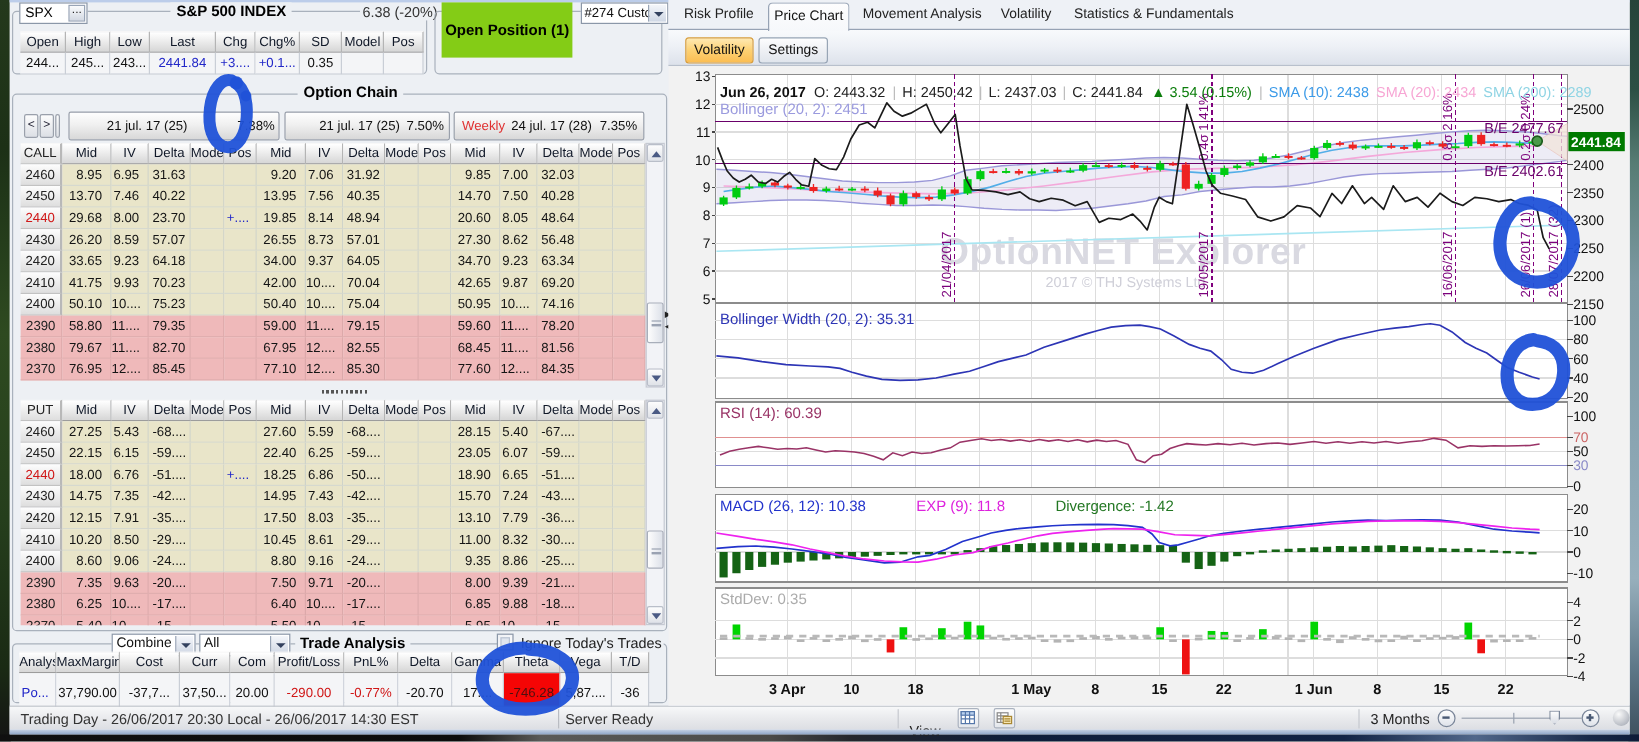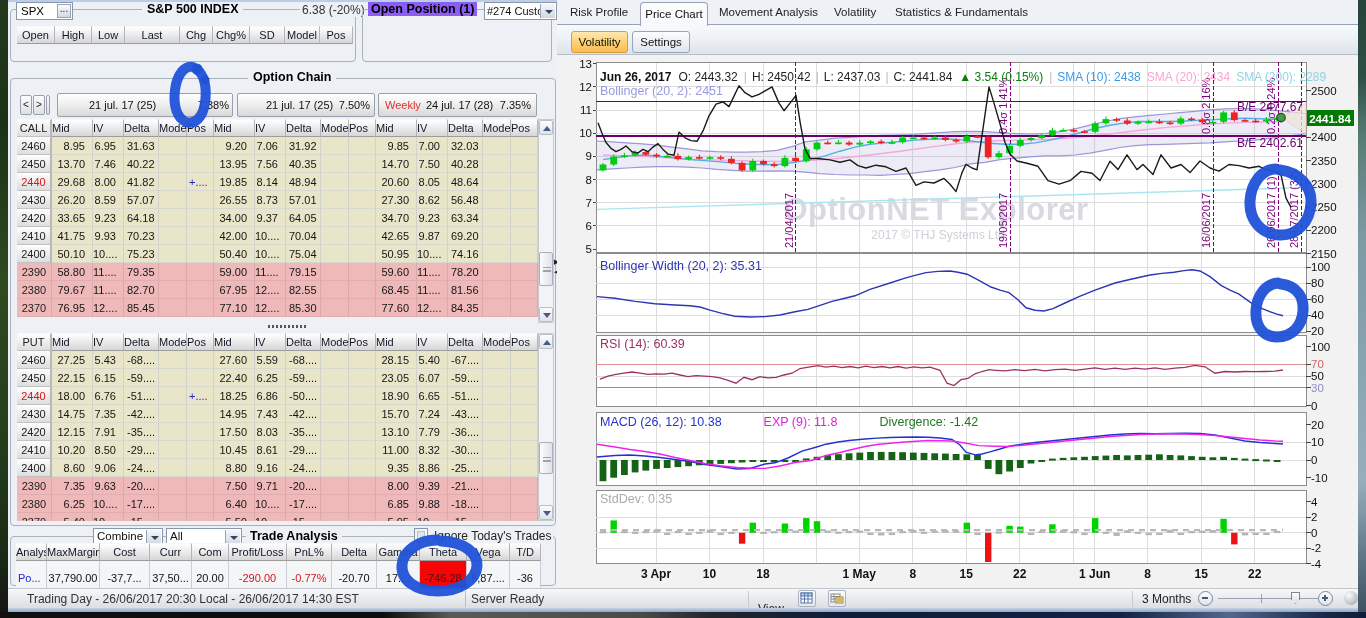--- a/index.html
+++ b/index.html
@@ -18,21 +18,21 @@
 .vrow td{height:34px}
 .chain td{background:#e9e5c9;border-right:1px solid #cfd3c9;border-bottom:1px solid #d6d9cf;color:#151515}
 .chain tr.pk td{background:#efb9ba;border-right:1px solid #dca9aa;border-bottom:1px solid #e0aeaf}
 .chain td.stk,.chain th.stk{background:linear-gradient(180deg,#fdfdfd 0%,#efefef 45%,#dedede 100%);text-align:center;border-right:2px solid #b8b8b8;border-bottom:1px solid #c2c2c2;color:#222}
 .chain td.stk.red{color:#d01717}
 .chain td.md,.chain td.iv{text-align:right;padding-right:7px}
 .chain td.dl{text-align:left;padding-left:3px}
 .chain td.po{text-align:left;padding-left:2px}
 .chain td.mo{border-right:1px solid #cfd3c9}
 .bluep{color:#2127c8}
-.chain th{text-align:left}
+.chain th{text-align:center}
 .chain th.stk{width:35px}.chain th.md{width:41px}.chain th.iv{width:31px}.chain th.dl{width:35px}.chain th.mo{width:28px}.chain th.po{width:27px}
 .sbar{position:absolute;width:16px;background:#f2f3f7;border:1px solid #c5c9d2}
 .sbtn{position:absolute;left:0;width:14px;height:15px;background:linear-gradient(180deg,#fdfdfd,#dfe2e8);border:1px solid #b9bec9;border-radius:2px}
 .arr{position:absolute;left:3px;width:0;height:0;border-left:4px solid transparent;border-right:4px solid transparent}
 .arr.up{top:5px;border-bottom:5px solid #4a5a84}
 .arr.dn{top:5px;border-top:5px solid #4a5a84}
 .sthumb{position:absolute;left:0;width:14px;background:linear-gradient(90deg,#fdfdfd,#dde1e9);border:1px solid #a8aeba;border-radius:2px}
 .grip{position:absolute;left:3px;top:45%;width:8px;height:1px;border-top:1px solid #9aa2b2;border-bottom:2px double #9aa2b2;height:5px}
 .combo{position:absolute;background:#fff;border:1px solid #8b97a8;font-size:11.5px;color:#111;padding:1px 3px}
 .cbtn{position:absolute;right:1px;top:1px;bottom:1px;width:15px;background:linear-gradient(180deg,#f4f6fa,#cfd7e4);border-left:1px solid #98a4b6}
@@ -60,26 +60,37 @@
 <th style="width:38px">Open</th>
               <th style="width:37px">High</th>
               <th style="width:33px">Low</th>
               <th style="width:55px">Last</th>
               <th style="width:33px">Chg</th>
               <th style="width:37px">Chg%</th>
               <th style="width:35px">SD</th>
               <th style="width:35px">Model</th>
               <th style="width:33px">Pos</th>
             </tr>
+<tr>
+              <td>244...</td>
+              <td>245...</td>
+              <td>243...</td>
+              <td class="blue">2441.84</td>
+              <td class="blue">+3....</td>
+              <td class="blue">+0.1...</td>
+              <td>0.35</td>
+              <td></td>
+              <td></td>
+            </tr>
           </tbody>
         </table>
       </div>
 
 <div class="grp" style="left:354px;top:9px;width:190px;height:53px"></div>
-<div class="abs" style="left:360px;top:2px;font-size:12.5px;font-weight:bold;color:#000;background:#8b5cf6;padding:0 3px">Open Position (1)</div>
+<div class="abs" style="left:360px;top:2px;font-size:12.5px;font-weight:bold;color:#000;background:#84cc16;padding:16px 3px">Open Position (1)</div>
 <div class="combo" style="left:476px;top:2px;width:73px;height:18px;font-size:11px;padding:2px 2px">#274 Custo<span class="cbtn"></span></div>
 
 <div class="grp" style="left:2px;top:78px;width:546px;height:448px"></div>
 <div class="abs" style="left:240px;top:70px;font-size:12.5px;font-weight:bold;color:#000;background:#edf0f4;padding:0 5px">Option Chain</div>
 <div class="abs" style="left:12px;top:95px;width:12px;height:20px;background:linear-gradient(180deg,#fdfdfd,#dcdfe5);border:1px solid #9aa0ab;border-radius:2px;text-align:center;font-size:10px;line-height:18px;color:#223">&lt;</div>
 <div class="abs" style="left:25px;top:95px;width:12px;height:20px;background:linear-gradient(180deg,#fdfdfd,#dcdfe5);border:1px solid #9aa0ab;border-radius:2px;text-align:center;font-size:10px;line-height:18px;color:#223">&gt;</div>
 <div class="abs" style="left:38px;top:95px;width:4px;height:20px;background:linear-gradient(180deg,#fdfdfd,#dcdfe5);border:1px solid #9aa0ab;border-radius:2px"></div>
 <div class="expbtn" style="left:49px;width:176px">
         <span class="abs" style="left:31px">21 jul. 17 (25)</span>
         <span class="abs" style="right:3px">7.38%</span>
@@ -147,21 +158,21 @@
               <td class="md">14.70</td>
               <td class="iv">7.50</td>
               <td class="dl">40.28</td>
               <td class="mo">&nbsp;</td>
               <td class="po">&nbsp;</td>
             </tr>
             <tr>
               <td class="stk red">2440</td>
               <td class="md">29.68</td>
               <td class="iv">8.00</td>
-              <td class="dl">41.82</td>
+              <td class="dl">23.70</td>
               <td class="mo">&nbsp;</td>
               <td class="po"><span class="bluep">+....</span></td>
               <td class="md">19.85</td>
               <td class="iv">8.14</td>
               <td class="dl">48.94</td>
               <td class="mo">&nbsp;</td>
               <td class="po">&nbsp;</td>
               <td class="md">20.60</td>
               <td class="iv">8.05</td>
               <td class="dl">48.64</td>
@@ -564,21 +575,21 @@
               <td>17....</td>
               <td style="background:#f50505;color:#4d1010">-746.28</td>
               <td>5,87....</td>
               <td>-36</td>
             </tr>
           </tbody>
         </table>
       </div>
 
 <div class="statusbar">
-<span class="abs" style="left:19px;top:3px">Trading Day - 26/06/2017 20:30 Local - 26/06/2017 14:30 EST</span>
+<span class="abs" style="left:9px;top:3px">Trading Day - 26/06/2017 20:30 Local - 26/06/2017 14:30 EST</span>
 <span class="abs" style="left:457px;top:2px;height:16px;border-left:1px solid #b9bcc2"></span>
 <span class="abs" style="left:463px;top:3px">Server Ready</span>
 <span class="abs" style="left:740px;top:2px;height:16px;border-left:1px solid #c6c9cf"></span>
 <span class="abs" style="left:1124px;top:2px;height:16px;border-left:1px solid #c6c9cf"></span>
 <span class="abs" style="left:750px;top:13px;color:#222">View</span>
 <span class="abs" style="left:790px;top:1px;width:18px;height:17px;border:1px solid #aab2bf;border-radius:2px;background:linear-gradient(180deg,#fdfdfd,#e4e7ec)"><svg width="16" height="15" viewBox="0 0 16 15">
             <rect x="2" y="2" width="11" height="10" fill="#fff" stroke="#5577aa"></rect>
             <rect x="2" y="2" width="11" height="3" fill="#b9d0ee" stroke="#5577aa"></rect>
             <path d="M5.5 2V12 M9 2V12 M2 8H13" stroke="#5577aa" fill="none"></path>
           </svg></span>

